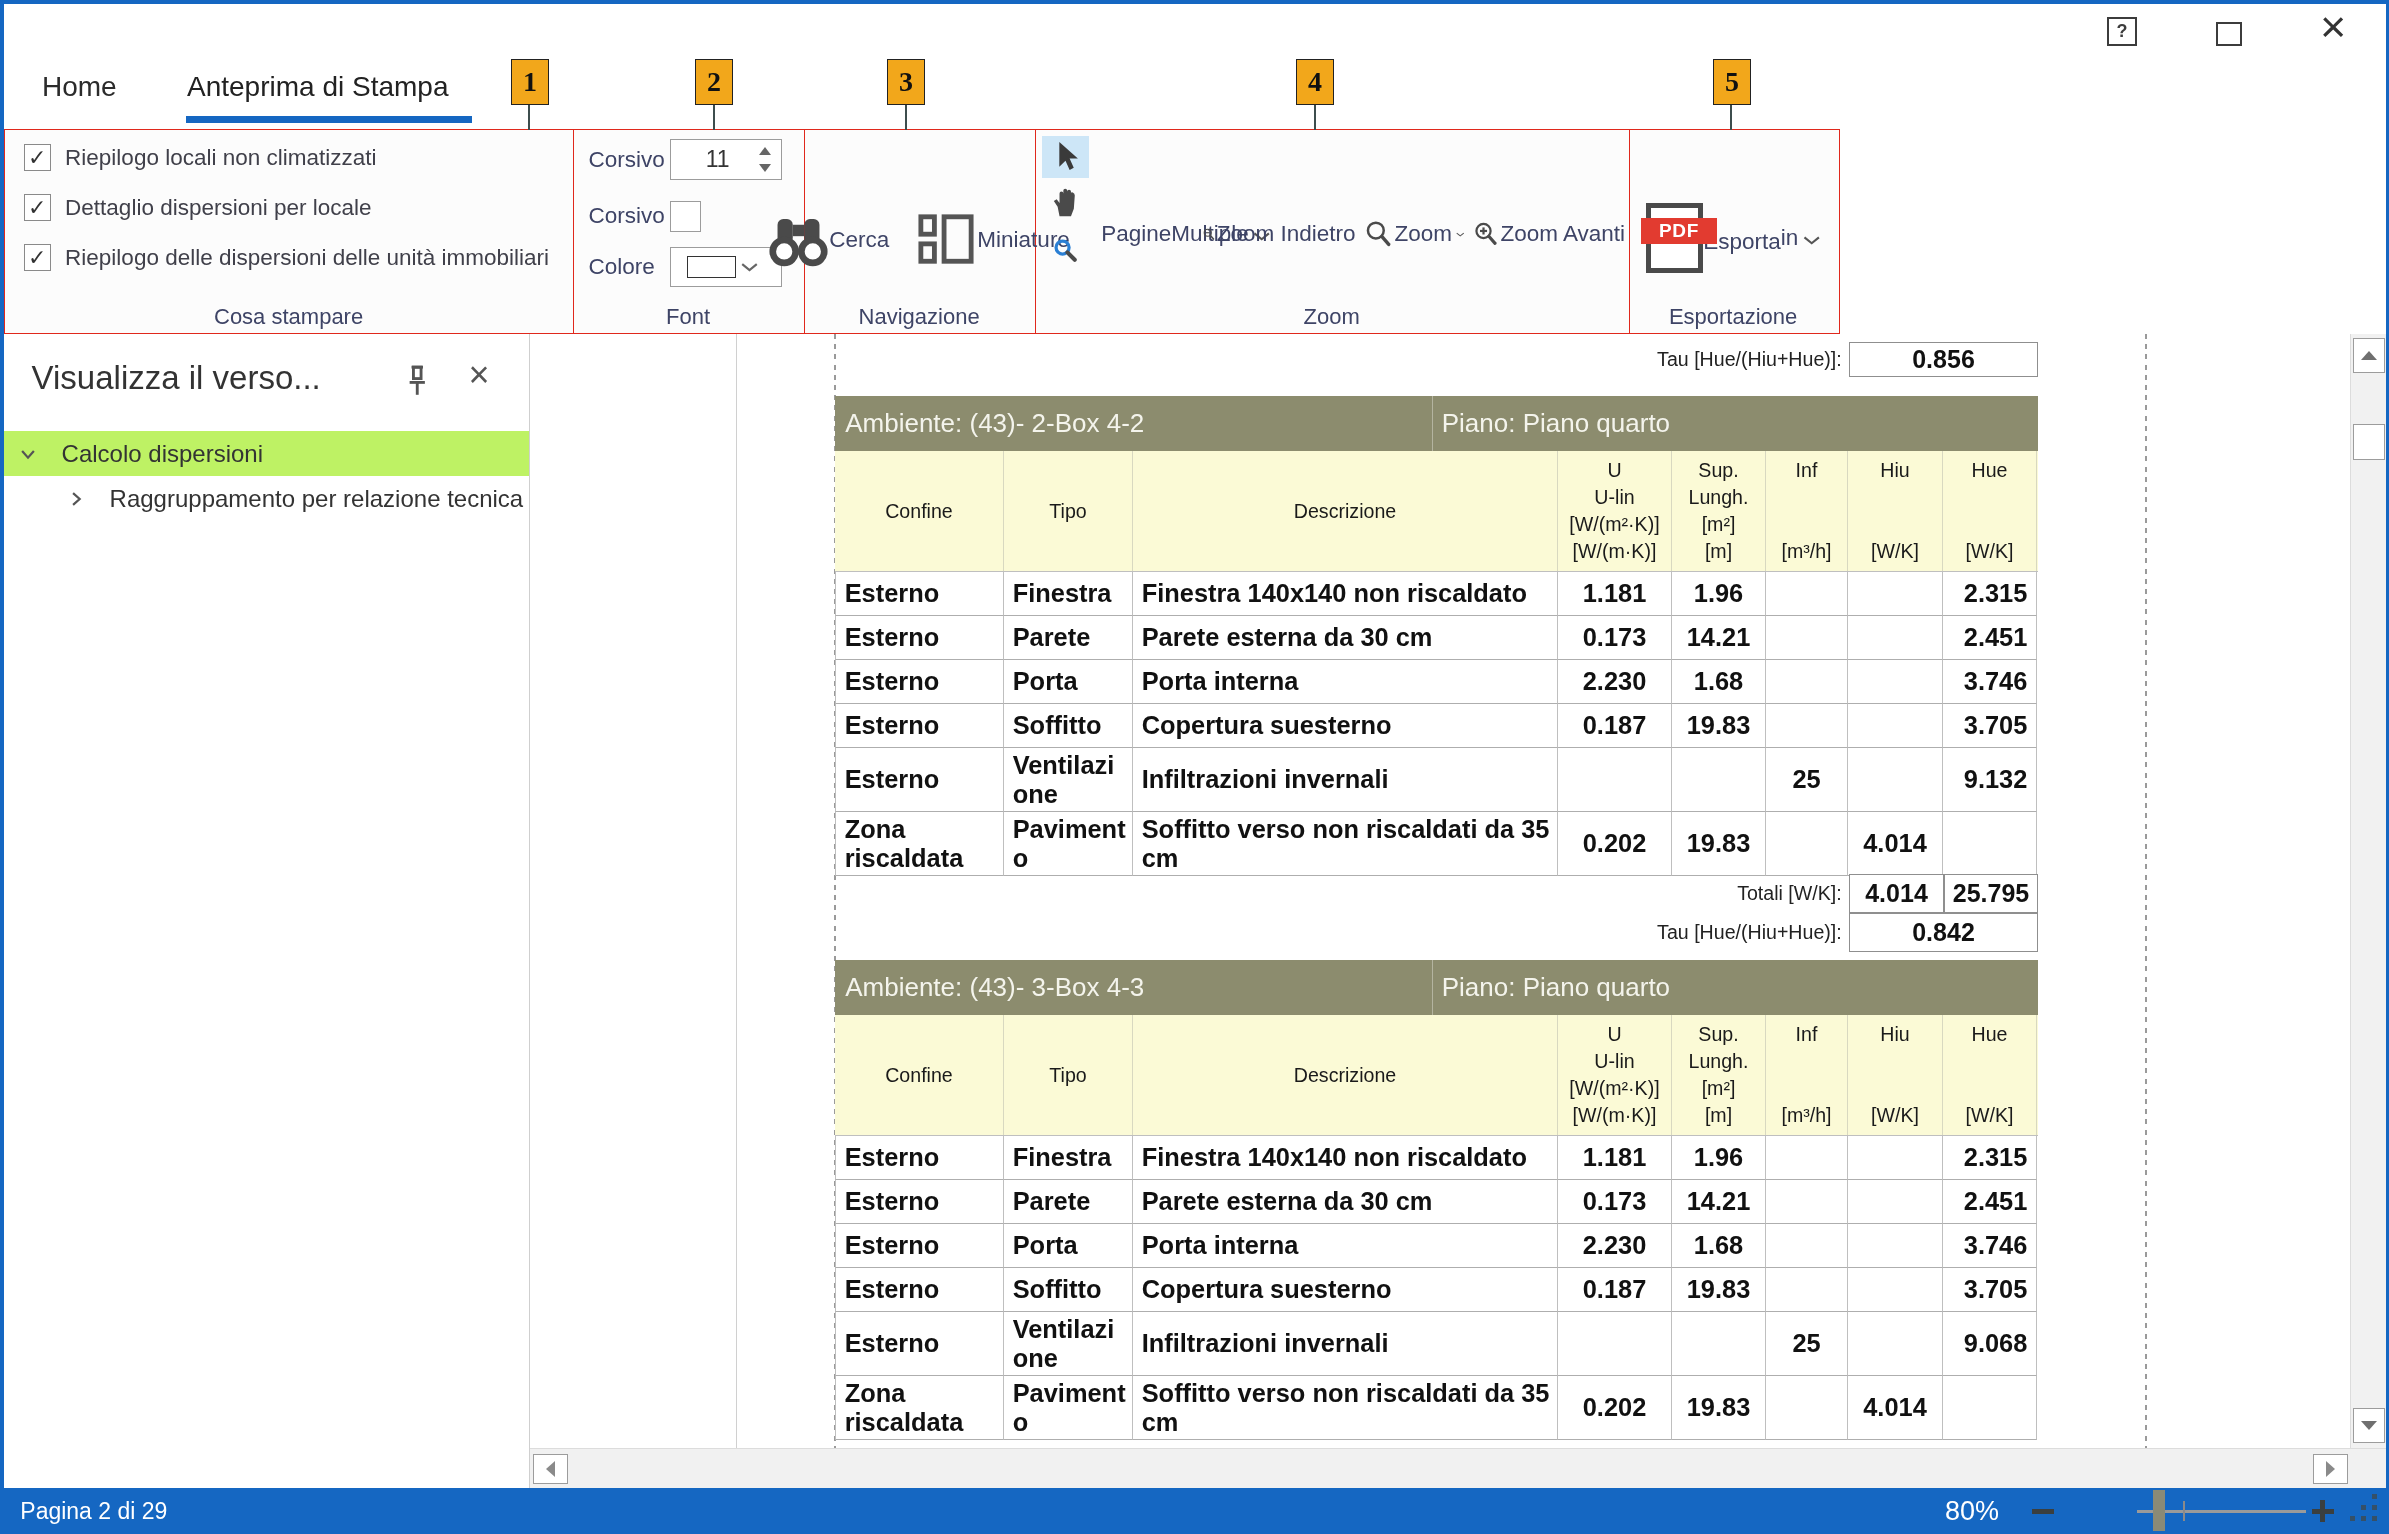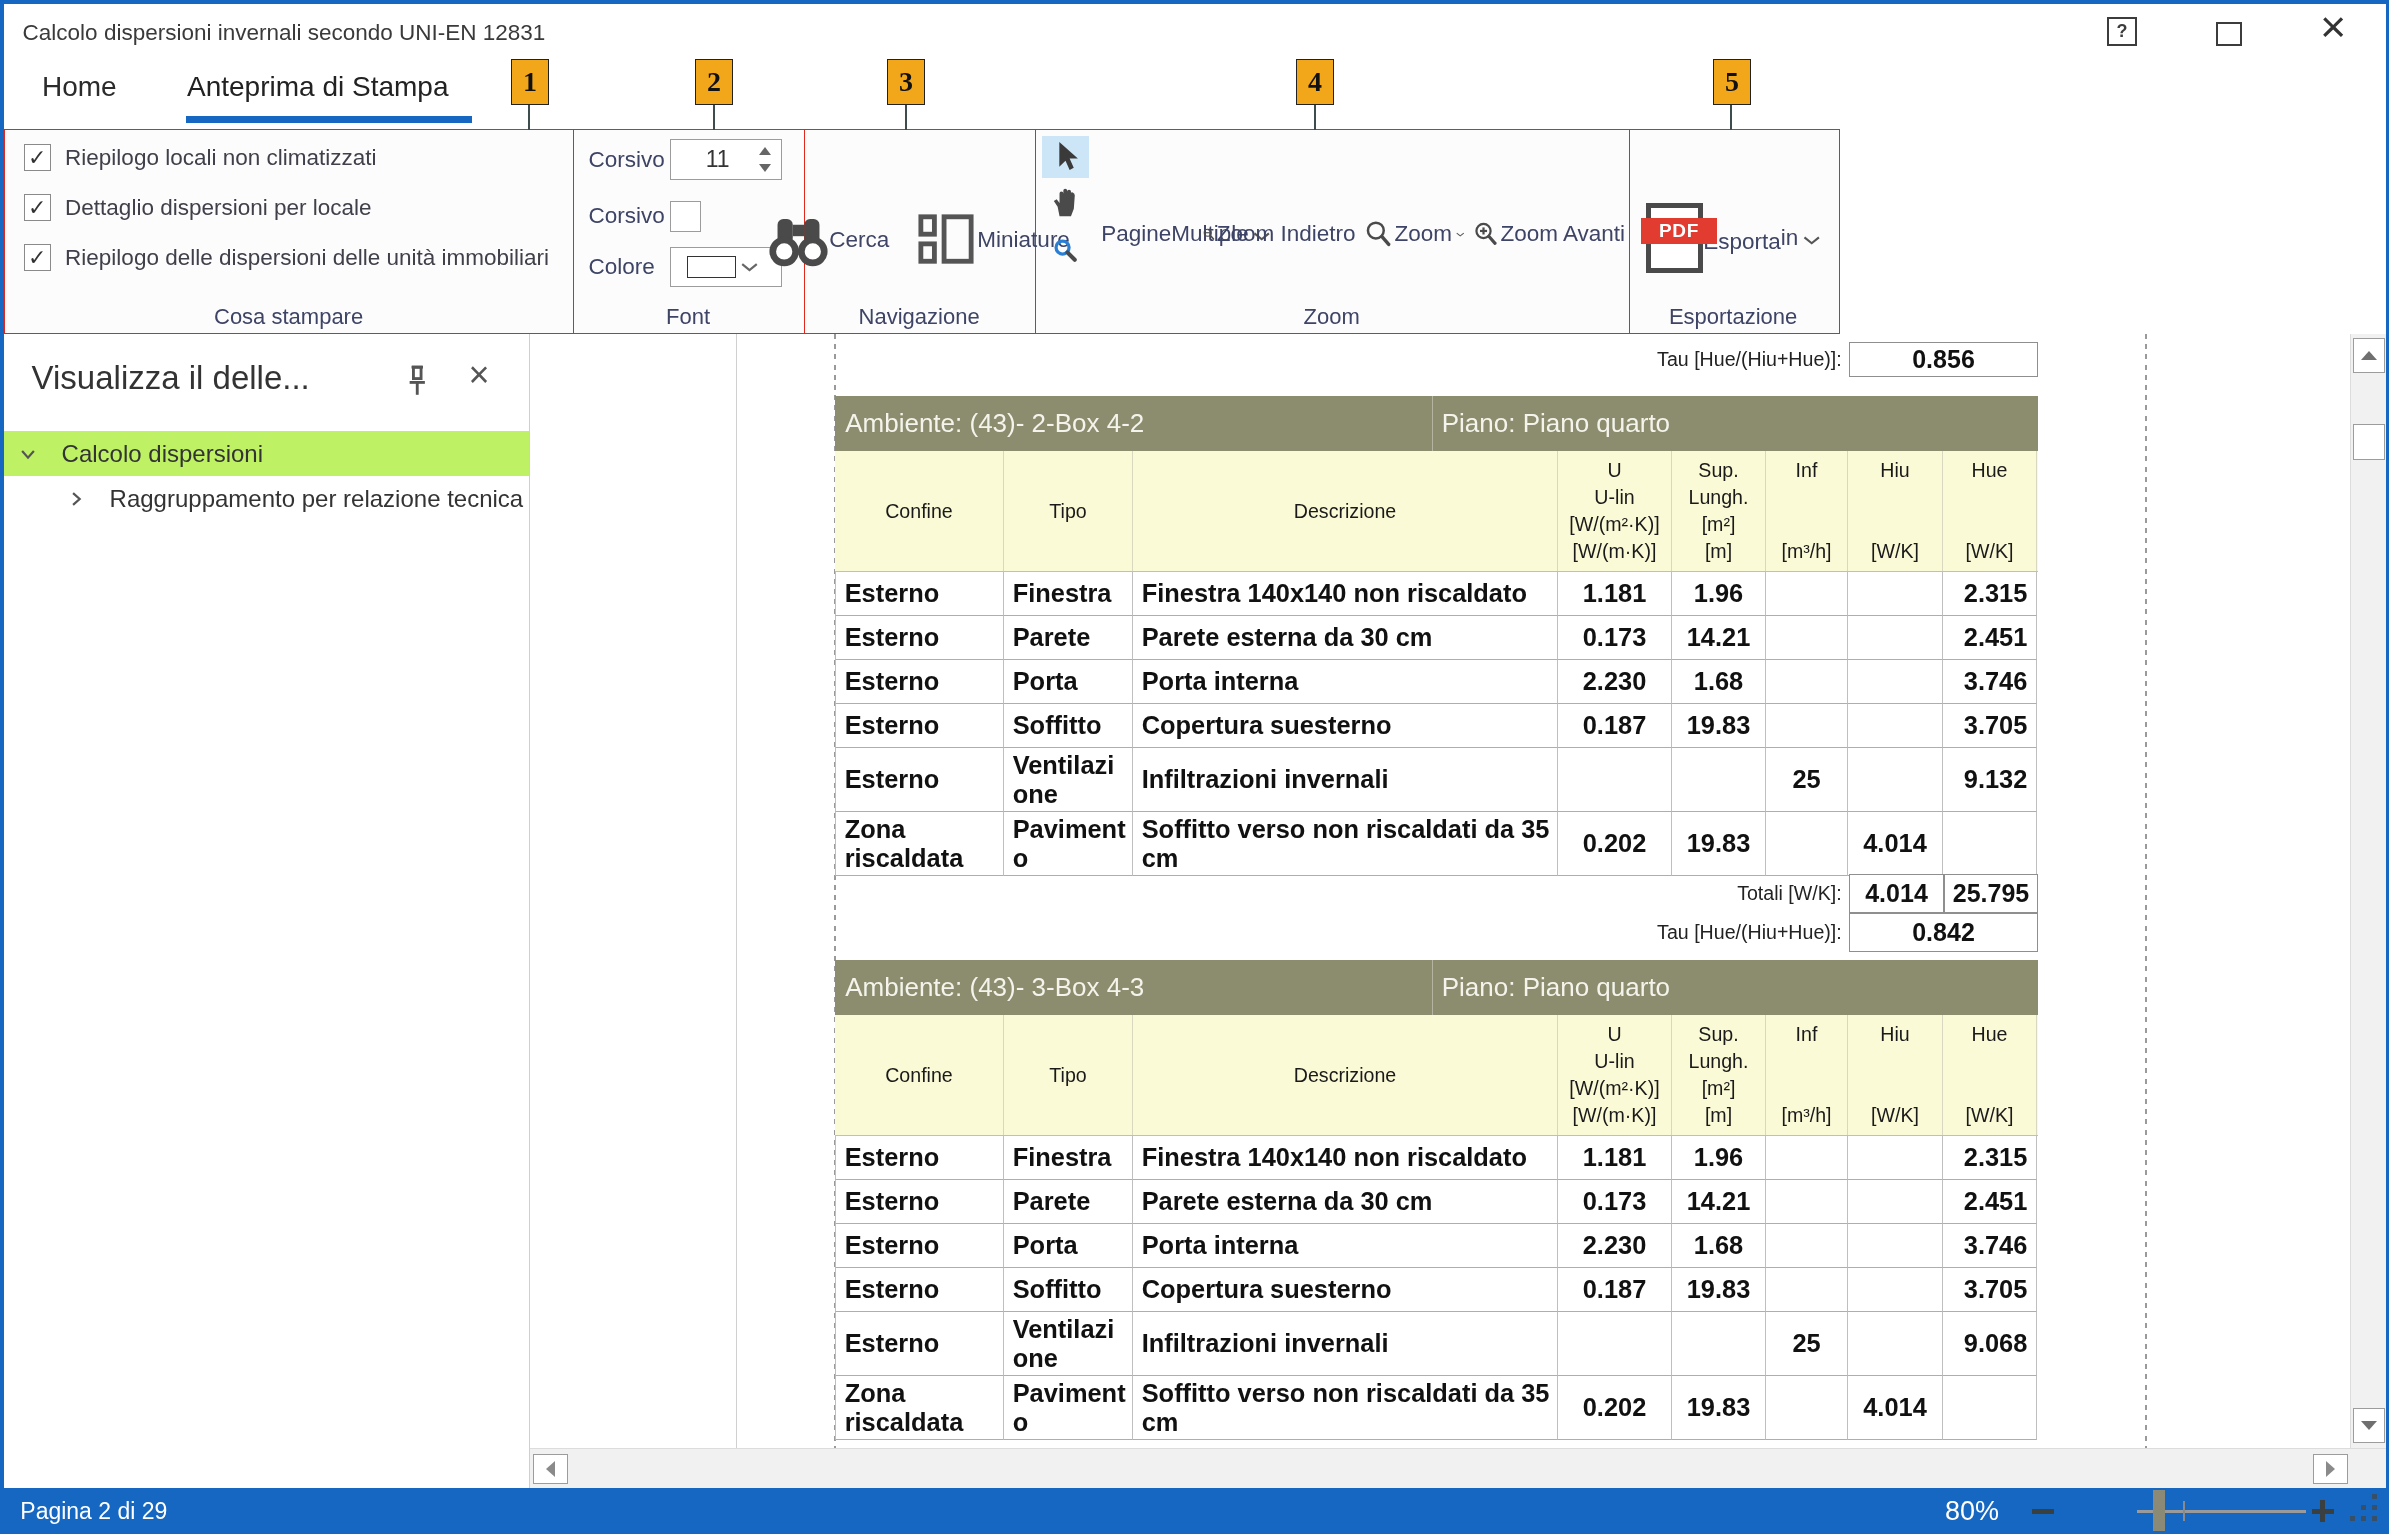--- a/index.html
+++ b/index.html
@@ -116,23 +116,20 @@
 </style>
 </head>
 <body>
 
 <div id="window">
 
   <div class="win-border" style="left:0;top:0;width:2389px;height:3.6px;"></div>
   <div class="win-border" style="left:0;top:0;width:3.6px;height:1534px;"></div>
   <div class="win-border" style="left:2386px;top:0;width:3.6px;height:1534px;"></div>
 
-  <div id="titlebar">
-    <div id="window-title">Calcolo dispersioni invernali secondo UNI-EN 12831</div>
-  </div>
   <div class="winbtn" id="help-btn">?</div>
   <div class="winbtn" id="max-btn"></div>
   <div class="winbtn" id="close-btn">×</div>
 
   <div id="tab-home">Home</div>
   <div id="tab-prev">Anteprima di Stampa</div>
   <div id="tab-underline"></div>
 
   <div class="badge" style="left:511px;top:59px;">1</div>
   <div class="badge" style="left:695px;top:59px;">2</div>
@@ -287,21 +284,21 @@
         <div class="btn-label" style="margin-top:7.3px;">Esporta</div>
         <div class="btn-label"><span>in</span><svg class="caret" width="17.4" height="9.4" viewBox="0 0 24 13">
               <polyline points="2,2 12,10 22,2" stroke="#555" stroke-width="3" fill="none"></polyline>
             </svg></div>
       </div>
       <div class="rgroup-label">Esportazione</div>
     </div>
   </div>
 
   <div id="sidebar">
-    <div id="sidebar-title">Visualizza il delle...</div>
+    <div id="sidebar-title">Visualizza il verso...</div>
     <div id="pin-btn">
       <svg width="30.5" height="35" viewBox="0 0 32 36">
         <line x1="10" y1="4" x2="22" y2="4" stroke="#555" stroke-width="3"></line>
         <rect x="12" y="4" width="8" height="12" fill="none" stroke="#555" stroke-width="3"></rect>
         <line x1="8" y1="20" x2="24" y2="20" stroke="#555" stroke-width="3"></line>
         <line x1="16" y1="20" x2="16" y2="33" stroke="#555" stroke-width="3"></line>
       </svg>
     </div>
     <div id="panel-close">×</div>
     <div id="tree-host">

